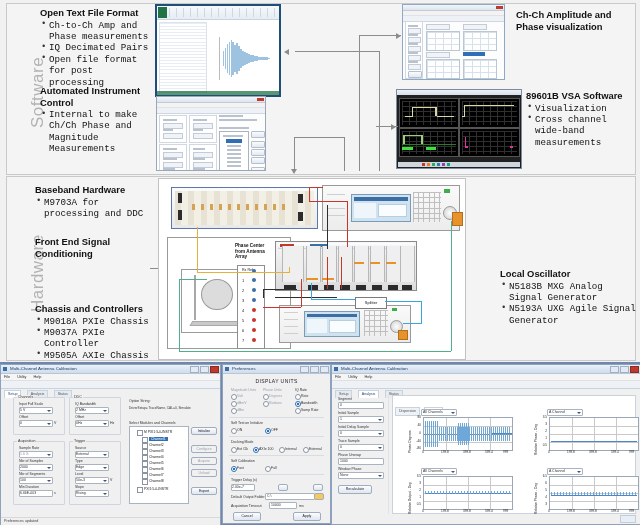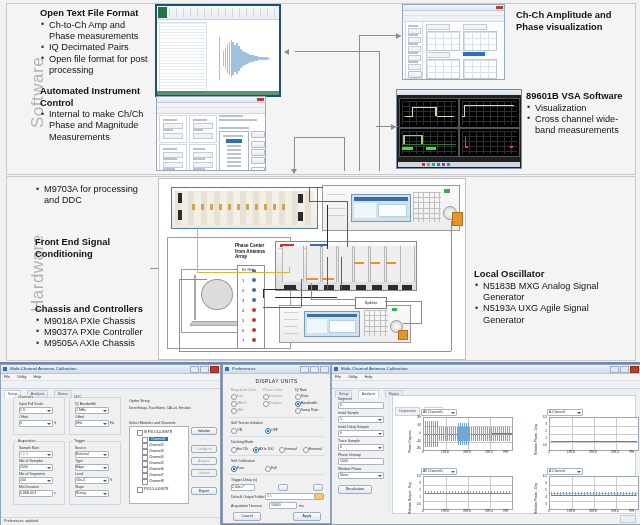--- a/index.html
+++ b/index.html
@@ -11,21 +11,21 @@
   .band{position:absolute;background:#f4f4f4;border:1px solid #c9c9c9;}
   .band.sw{left:6px;top:3px;width:628px;height:170px;}
   .band.hw{left:6px;top:176px;width:628px;height:183px;}
 
   .vlabel{position:absolute;color:#b3b3b3;font-size:17px;letter-spacing:.5px;
           transform:rotate(-90deg);transform-origin:left top;white-space:nowrap;}
 
   .blk{position:absolute;}
   .blk .h{font-size:9.4px;font-weight:bold;color:#111;line-height:11.5px;margin:0 0 1px 0;}
   .blk ul{margin:0;padding:0;list-style:none;}
-  .blk li{font-size:9.2px;color:#111;line-height:11.4px;padding-left:9px;position:relative;}
+  .blk li{font-size:9.2px;color:#111;line-height:11.4px;padding-left:9px;position:relative;font-family:Liberation Mono, monospace;}
   .blk li:before{content:"\2022";position:absolute;left:1px;top:-0.5px;font-size:9px;color:#333;}
 
   
   .shot{position:absolute;background:#fff;border:1px solid #9aa7bb;overflow:hidden;}
   .shot .tb{height:5px;background:linear-gradient(#f3f6fa,#dce4ee);border-bottom:1px solid #c3cbd8;position:relative;}
   .shot .tb:after{content:"";position:absolute;right:1px;top:1px;width:7px;height:3px;background:#c0392b;}
 
   
   .xl{border:2px solid #1f4e79;}
   .xl .rb{height:13px;background:linear-gradient(#f7f9fb,#e6ecf3);border-bottom:1px solid #c9d3de;position:relative;}
@@ -182,39 +182,40 @@
 
     <div class="blk" style="left:526px;top:90px;width:100px;">
       <p class="h">89601B VSA Software</p>
       <ul>
         <li>Visualization</li>
         <li>Cross channel wide-band measurements</li>
       </ul>
     </div>
 
     <div class="blk" style="left:35px;top:184px;width:120px;">
+      <p class="h">Baseband Hardware</p>
       <ul>
         <li>M9703A for processing and DDC</li>
       </ul>
     </div>
 
     <div class="blk" style="left:35px;top:236px;width:122px;">
       <p class="h">Front End Signal Conditioning</p>
     </div>
 
     <div class="blk" style="left:35px;top:303px;width:120px;">
       <p class="h">Chassis and Controllers</p>
       <ul>
         <li>M9018A PXIe Chassis</li>
         <li>M9037A PXIe Controller</li>
         <li>M9505A AXIe Chassis</li>
       </ul>
     </div>
 
-    <div class="blk" style="left:474px;top:268px;width:140px;">
+    <div class="blk" style="left:500px;top:268px;width:140px;">
       <p class="h">Local Oscillator</p>
       <ul>
         <li>N5183B MXG Analog Signal Generator</li>
         <li>N5193A UXG Agile Signal Generator</li>
       </ul>
     </div>
 
     <div class="shot xl" style="left:155px;top:4px;width:122px;height:89px;">
       <div class="rb">
           <div class="rbicons"></div>

